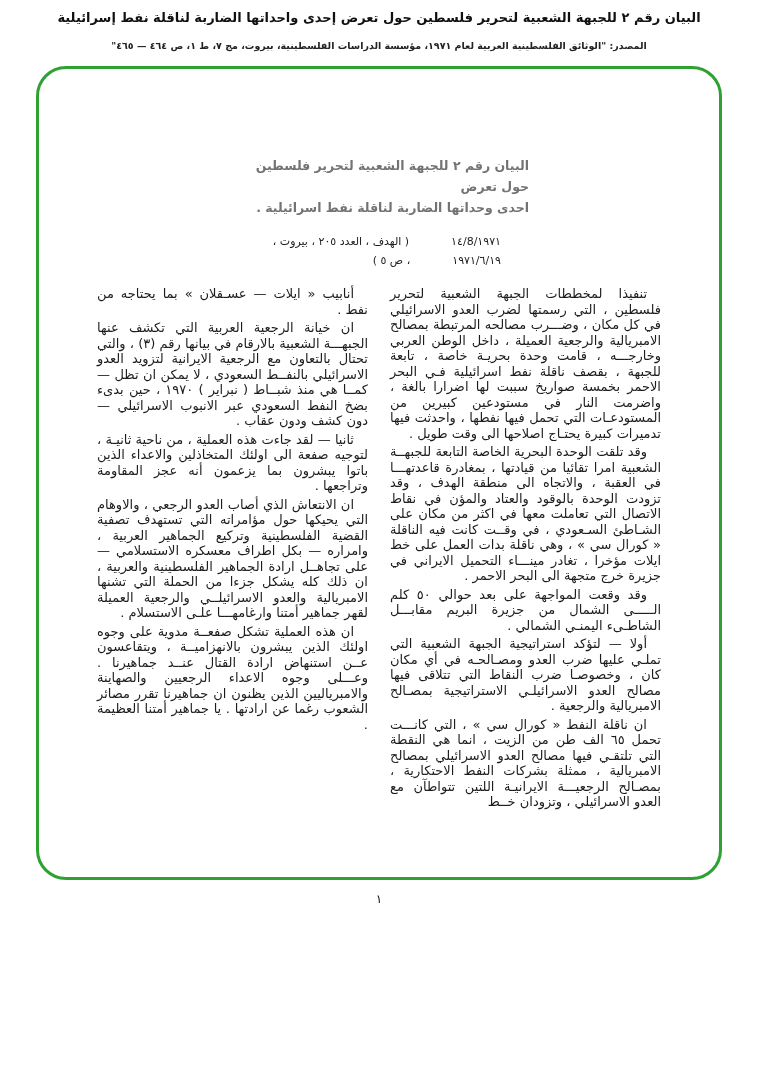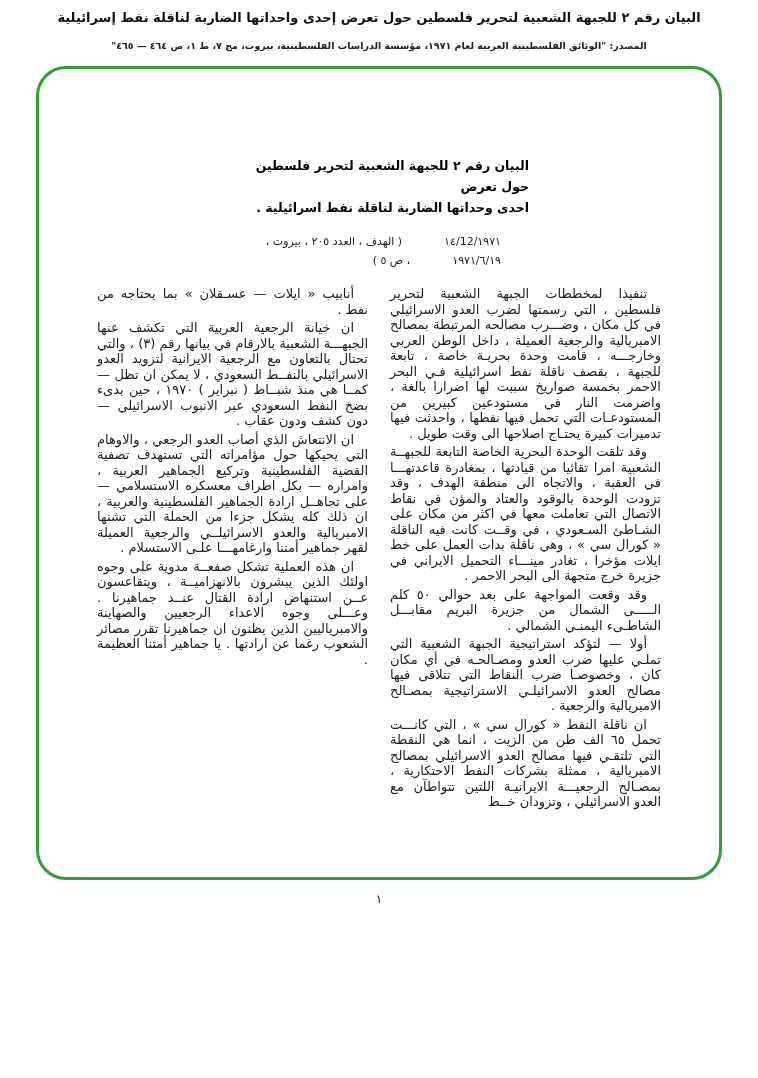--- a/index.html
+++ b/index.html
@@ -55,21 +55,21 @@
     color: #1c1c1c;
   }
   .doc-title {
     width: 300px;
     margin: 0 auto;
     text-align: right;
     direction: rtl;
     font-weight: bold;
     font-size: 12.5px;
     line-height: 21px;
-    color: #000000;
+    color: #737373;
   }
   .date-block {
     margin-top: 14px;
     font-size: 11px;
     line-height: 19px;
     color: #1c1c1c;
   }
   .date-row {
     display: flex;
     direction: rtl;
@@ -117,21 +117,21 @@
   <div class="green-frame">
     <div class="doc">
 
       <div class="doc-title">
         <div>البيان رقم ٢ للجبهة الشعبية لتحرير فلسطين حول تعرض</div>
         <div>احدى وحداتها الضاربة لناقلة نفط اسرائيلية .</div>
       </div>
 
       <div class="date-block">
         <div class="date-row">
-          <span>١٩٧١/12/١٤</span>
+          <span>١٩٧١/8/١٤</span>
           <span>( الهدف ، العدد ٢٠٥ ، بيروت ،</span>
         </div>
         <div class="date-row">
           <span>١٩٧١/٦/١٩</span>
           <span>، ص ٥ )</span>
         </div>
       </div>
 
       <div class="columns">
 
@@ -139,20 +139,21 @@
           <p>تنفيذا لمخططات الجبهة الشعبية لتحرير فلسطين ، التي رسمتها لضرب العدو الاسرائيلي في كل مكان ، وضـــرب مصالحه المرتبطة بمصالح الامبريالية والرجعية العميلة ، داخل الوطن العربي وخارجـــه ، قامت وحدة بحريـة خاصة ، تابعة للجبهة ، بقصف ناقلة نفط اسرائيلية فـي البحر الاحمر بخمسة صواريخ سببت لها اضرارا بالغة ، واضرمت النار في مستودعين كبيرين من المستودعـات التي تحمل فيها نفطها ، واحدثت فيها تدميرات كبيرة يحتـاج اصلاحها الى وقت طويل .</p>
           <p>وقد تلقت الوحدة البحرية الخاصة التابعة للجبهــة الشعبية امرا تقائيا من قيادتها ، بمغادرة قاعدتهـــا في العقبة ، والاتجاه الى منطقة الهدف ، وقد تزودت الوحدة بالوقود والعتاد والمؤن في نقاط الاتصال التي تعاملت معها في اكثر من مكان على الشـاطئ السـعودي ، في وقــت كانت فيه الناقلة « كورال سي » ، وهي ناقلة بدات العمل على خط ايلات مؤخرا ، تغادر مينـــاء التحميل الايراني في جزيرة خرج متجهة الى البحر الاحمر .</p>
           <p>وقد وقعت المواجهة على بعد حوالي ٥٠ كلم الـــــى الشمال من جزيرة البريم مقابـــل الشاطـىء اليمنـي الشمالي .</p>
           <p>أولا — لتؤكد استراتيجية الجبهة الشعبية التي تملـي عليها ضرب العدو ومصـالحـه في أي مكان كان ، وخصوصـا ضرب النقاط التي تتلاقى فيها مصالح العدو الاسرائيلـي الاستراتيجية بمصـالح الامبريالية والرجعية .</p>
           <p>ان ناقلة النفط « كورال سي » ، التي كانـــت تحمل ٦٥ الف طن من الزيت ، انما هي النقطة التي تلتقـي فيها مصالح العدو الاسرائيلي بمصالح الامبريالية ، ممثلة بشركات النفط الاحتكارية ، بمصـالح الرجعيـــة الايرانيـة اللتين تتواطآن مع العدو الاسرائيلي ، وتزودان خــط</p>
         </div>
 
         <div class="col">
           <p>أنابيب « ايلات — عسـقلان » بما يحتاجه من نفط .</p>
           <p>ان خيانة الرجعية العربية التي تكشف عنها الجبهـــة الشعبية بالارقام في بيانها رقم (٣) ، والتي تحتال بالتعاون مع الرجعية الايرانية لتزويد العدو الاسرائيلي بالنفــط السعودي ، لا يمكن ان تظل — كمــا هي منذ شبــاط ( نبراير ) ١٩٧٠ ، حين بدىء بضخ النفط السعودي عبر الانبوب الاسرائيلي — دون كشف ودون عقاب .</p>
+          <p>ثانيا — لقد جاءت هذه العملية ، من ناحية ثانيـة ، لتوجيه صفعة الى اولئك المتخاذلين والاعداء الذين باتوا يبشرون بما يزعمون أنه عجز المقاومة وتراجعها .</p>
           <p>ان الانتعاش الذي أصاب العدو الرجعي ، والاوهام التي يحيكها حول مؤامراته التي تستهدف تصفية القضية الفلسطينية وتركيع الجماهير العربية ، وامراره — بكل اطراف معسكره الاستسلامي — على تجاهــل ارادة الجماهير الفلسطينية والعربية ، ان ذلك كله يشكل جزءا من الحملة التي تشنها الامبريالية والعدو الاسرائيلــي والرجعية العميلة لقهر جماهير أمتنا وارغامهـــا علـى الاستسلام .</p>
           <p>ان هذه العملية تشكل صفعــة مدوية على وجوه اولئك الذين يبشرون بالانهزاميــة ، ويتقاعسون عــن استنهاض ارادة القتال عنــد جماهيرنا . وعـــلى وجوه الاعداء الرجعيين والصهاينة والامبرياليين الذين يظنون ان جماهيرنا تقرر مصائر الشعوب رغما عن ارادتها . يا جماهير أمتنا العظيمة .</p>
         </div>
 
       </div>
     </div>
   </div>
 
   <div class="page-number">١</div>
 

